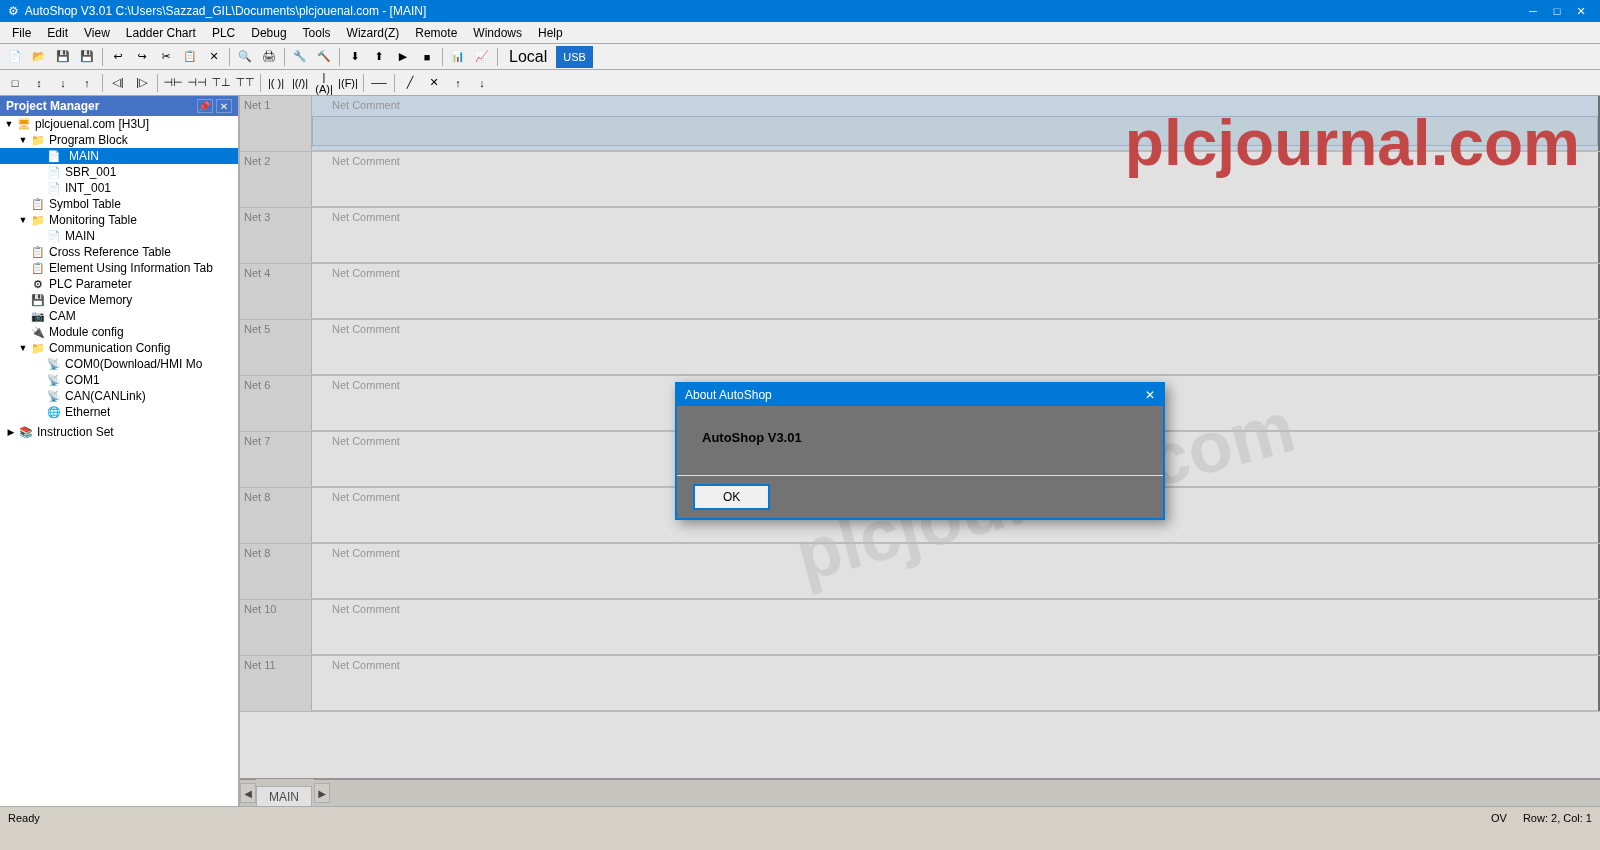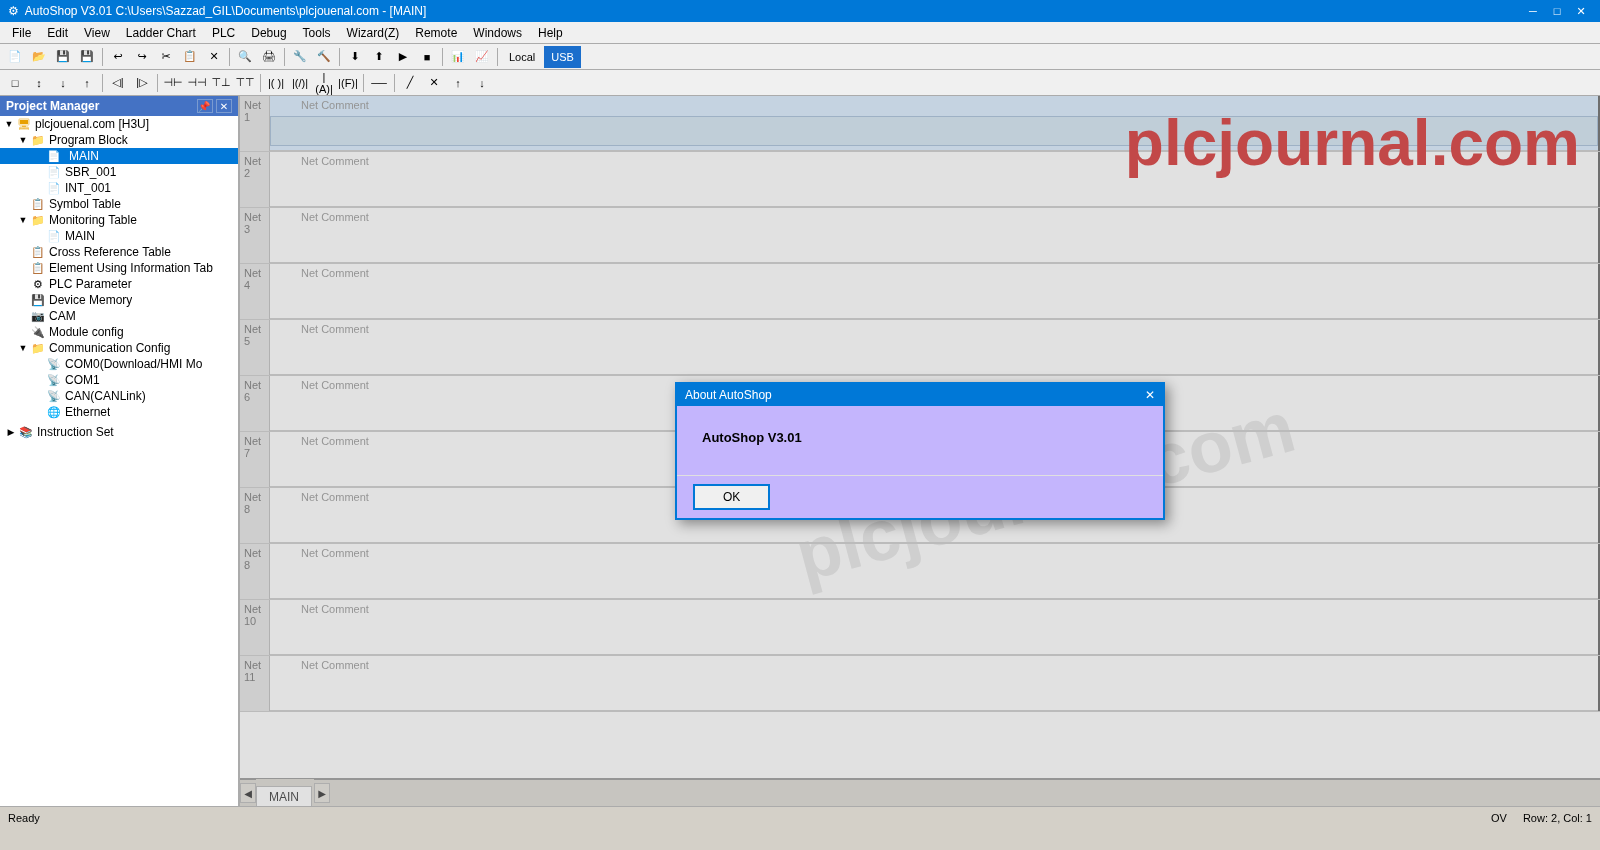--- a/index.html
+++ b/index.html
@@ -81,22 +81,22 @@
     #content-area {
       flex: 1; background: #c8c8c8; display: flex; flex-direction: column;
       position: relative; overflow: hidden;
     }
 
     
     #ladder-container { display: flex; flex: 1; overflow-y: auto; }
     #ladder-nets { flex: 1; background: white; }
 
     .net-row { display: flex; height: 56px; border-bottom: 1px solid #c0c0c0; position: relative; }
-    .net-label { width: 30px; background: #e0e0e0; border-right: 1px solid #b0b0b0; display: flex; align-items: flex-start; padding: 3px 4px; font-size: 11px; color: #555; flex-shrink: 0; }
-    .net-comment { color: #808080; font-size: 11px; padding: 3px 20px; display: flex; align-items: flex-start; margin-left: 11px; }
+    .net-label { width: 72px; background: #e0e0e0; border-right: 1px solid #b0b0b0; display: flex; align-items: flex-start; padding: 3px 4px; font-size: 11px; color: #555; flex-shrink: 0; }
+    .net-comment { color: #808080; font-size: 11px; padding: 3px 20px; display: flex; align-items: flex-start; }
 
     
     #bottom-tabs { background: #d4d0c8; border-top: 2px solid #808080; height: 26px; display: flex; align-items: flex-end; }
     .tab-item { padding: 3px 12px; border: 1px solid #ababab; border-bottom: none; background: #e0dcd4; cursor: pointer; font-size: 12px; margin-right: 2px; }
     .tab-item.active { background: white; }
 
     
     #status-bar {
       height: 22px; background: #d4d0c8; border-top: 1px solid #ababab;
       display: flex; align-items: center; padding: 0 8px; font-size: 11px;
@@ -104,21 +104,21 @@
     }
     #status-right { display: flex; gap: 16px; }
 
     
     #modal-overlay {
       position: absolute; top: 0; left: 0; right: 0; bottom: 0;
       background: rgba(180,180,180,0.4); z-index: 10;
       display: flex; align-items: center; justify-content: center;
     }
     #about-dialog {
-      width: 490px; background: #c4b5fd; border: 2px solid #0078d7;
+      width: 490px; background: #737373; border: 2px solid #0078d7;
       box-shadow: 4px 4px 12px rgba(0,0,0,0.4);
     }
     #dialog-titlebar {
       background: #0078d7; color: white; padding: 4px 8px;
       display: flex; justify-content: space-between; align-items: center;
       font-size: 12px;
     }
     #dialog-body { padding: 24px 20px 16px 25px; }
     .dialog-line { margin-bottom: 14px; font-size: 13px; }
     .dialog-product { font-weight: bold; }
@@ -182,21 +182,21 @@
   <button class="tb-btn">🔨</button>
   <div class="tb-sep"></div>
   <button class="tb-btn">⬇</button>
   <button class="tb-btn">⬆</button>
   <button class="tb-btn">▶</button>
   <button class="tb-btn">■</button>
   <div class="tb-sep"></div>
   <button class="tb-btn">📊</button>
   <button class="tb-btn">📈</button>
   <div class="tb-sep"></div>
-  <button class="tb-btn" style="padding:0 6px; width:auto; font-size:11px;">Local</button>
+  <button class="tb-btn" style="padding:0 6px; width:auto; font-size:16px;">Local</button>
   <button class="tb-btn" style="padding:0 6px; width:auto; font-size:11px; background:#1a6ecc; color:white;">USB</button>
 </div>
 
 <div class="toolbar" id="toolbar2">
   <button class="tb-btn">□</button>
   <button class="tb-btn">↕</button>
   <button class="tb-btn">↓</button>
   <button class="tb-btn">↑</button>
   <div class="tb-sep"></div>
   <button class="tb-btn">◁|</button>

